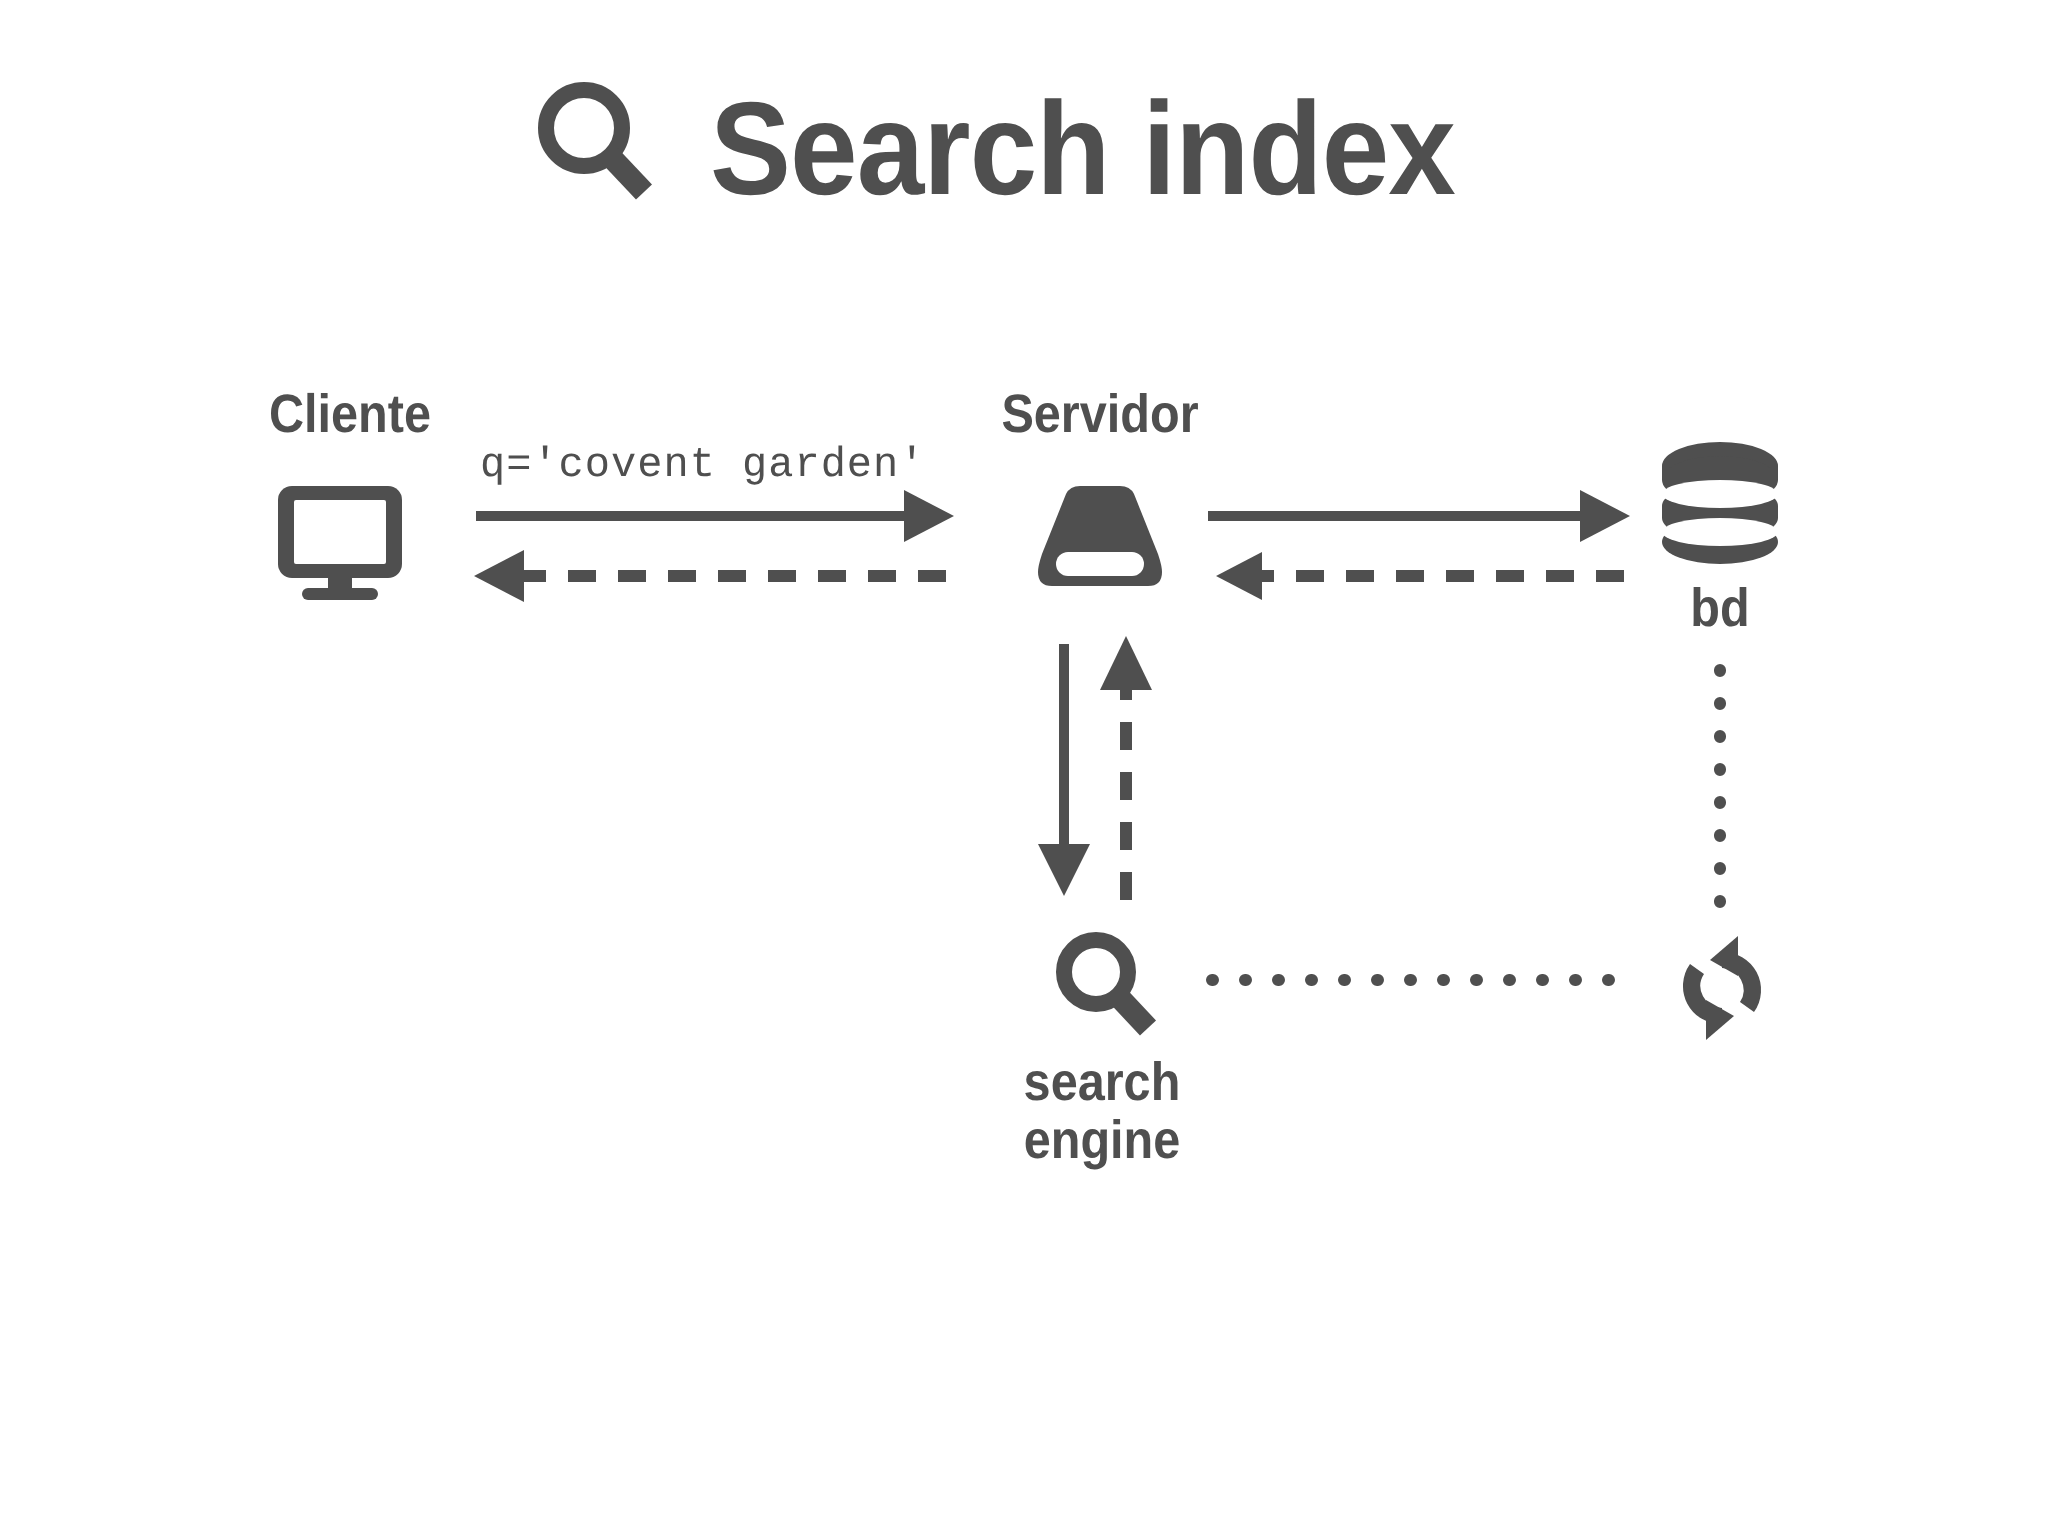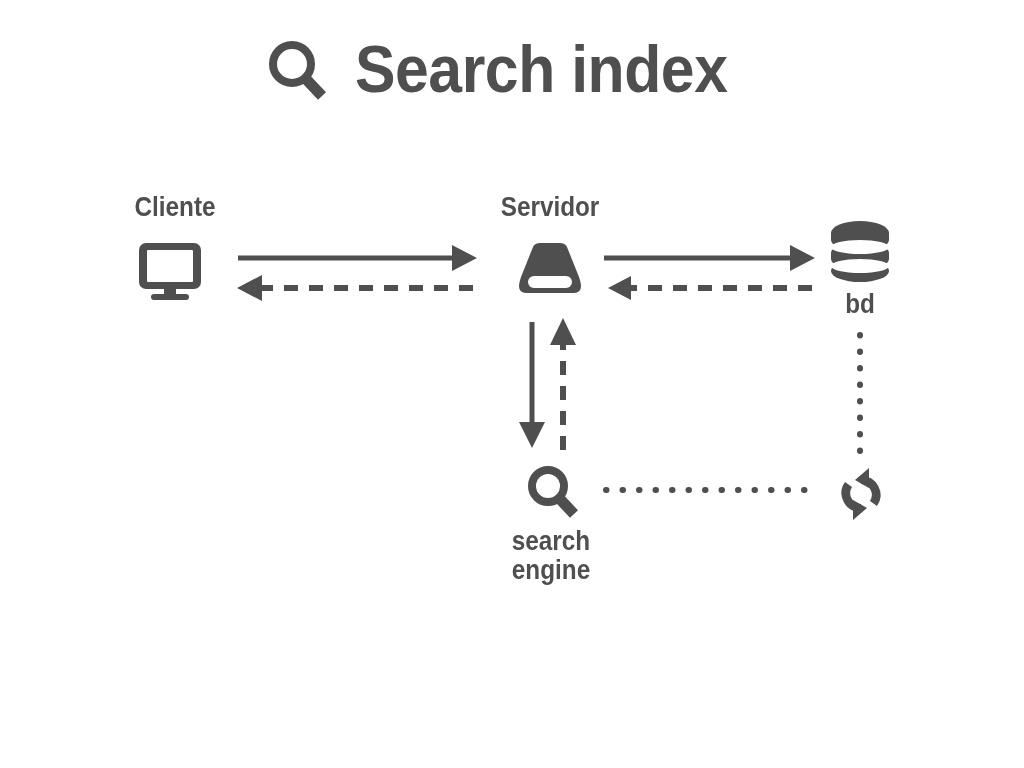--- a/index.html
+++ b/index.html
@@ -25,21 +25,21 @@
     background: #ffffff;
   }
 
   
   .title-row {
     position: absolute;
     left: 0;
     top: 36px;
     width: 1024px;
     display: flex;
-    align-items: flex-start;
+    align-items: center;
     justify-content: center;
     gap: 26px;
   }
   .title-text {
     font-family: "Liberation Sans Narrow", "Liberation Sans", sans-serif;
     font-weight: bold;
     font-size: 66px;
     line-height: 1;
     letter-spacing: -0.5px;
     color: #4f4f4f;
@@ -174,20 +174,21 @@
 
   <div id="icon-client">
     <svg width="66" height="58" viewBox="0 0 66 58" aria-hidden="true">
       <rect class="icon-fill" x="2" y="0" width="62" height="46" rx="7" ry="7"></rect>
       <rect x="10" y="7" width="46" height="32" rx="1" ry="1" fill="#ffffff"></rect>
       <rect class="icon-fill" x="27" y="44" width="12" height="8"></rect>
       <rect class="icon-fill" x="14" y="51" width="38" height="6" rx="3" ry="3"></rect>
     </svg>
   </div>
 
+  <div id="query-label">q='covent garden'</div>
 
   <div class="node-label" id="label-servidor">Servidor</div>
 
   <div id="icon-server">
     <svg width="62" height="50" viewBox="0 0 62 50" aria-hidden="true">
       <path class="icon-fill" d="M14,4 Q16,0 21,0 L41,0 Q46,0 48,4 L60,34 Q62,40 62,43 Q62,50 55,50 L7,50 Q0,50 0,43 Q0,40 2,34 Z"></path>
       <rect x="9" y="33" width="44" height="12" rx="6" ry="6" fill="#ffffff"></rect>
     </svg>
   </div>
 

